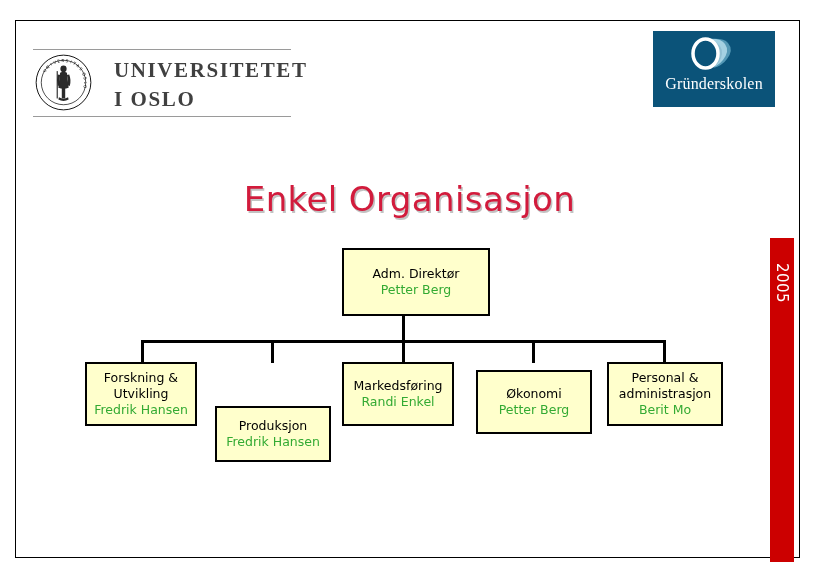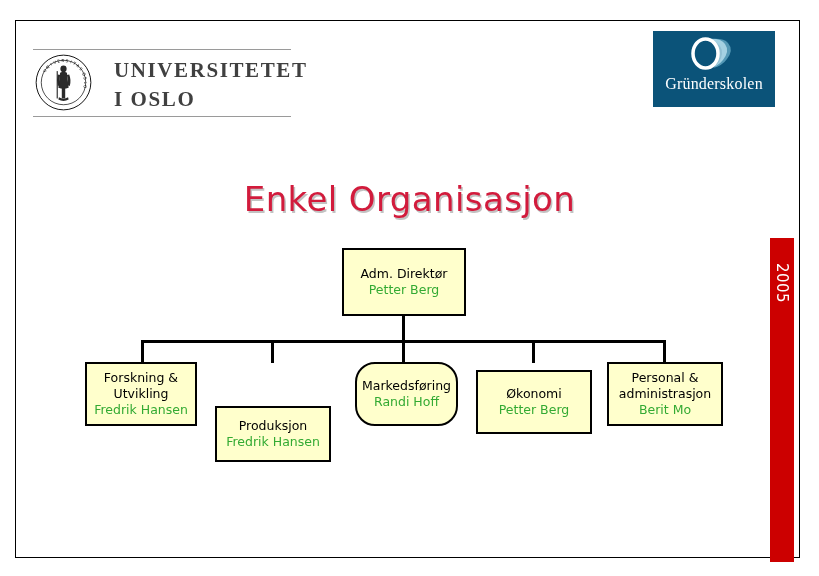--- a/index.html
+++ b/index.html
@@ -144,26 +144,26 @@
     white-space: pre-line;
   }
   .node-person {
     color: #33aa33;
     font-size: 12.5px;
   }
 
   #node-root {
     left: 342px;
     top: 248px;
-    width: 124px;
+    width: 148px;
     height: 68px;
   }
   #node-0 { left: 85px;  top: 362px; width: 112px; height: 64px; }
   #node-1 { left: 215px; top: 362px; width: 116px; height: 56px; margin-top: 44px; }
-  #node-2 { left: 355px; top: 362px; width: 103px; height: 64px; border-radius: 20px; }
+  #node-2 { left: 342px; top: 362px; width: 112px; height: 64px; }
   #node-3 { left: 476px; top: 370px; width: 116px; height: 64px; }
   #node-4 { left: 607px; top: 362px; width: 116px; height: 64px; }
 
   
   #year-bar {
     position: absolute;
     left: 770px;
     top: 238px;
     width: 24px;
     height: 324px;
@@ -265,21 +265,21 @@
     <div class="node-person">Fredrik Hansen</div>
   </div>
 
   <div class="node-box" id="node-1">
     <div class="node-title">Produksjon</div>
     <div class="node-person">Fredrik Hansen</div>
   </div>
 
   <div class="node-box" id="node-2">
     <div class="node-title">Markedsføring</div>
-    <div class="node-person">Randi Hoff</div>
+    <div class="node-person">Randi Enkel</div>
   </div>
 
   <div class="node-box" id="node-3">
     <div class="node-title">Økonomi</div>
     <div class="node-person">Petter Berg</div>
   </div>
 
   <div class="node-box" id="node-4">
     <div class="node-title">Personal &amp;
 administrasjon</div>

